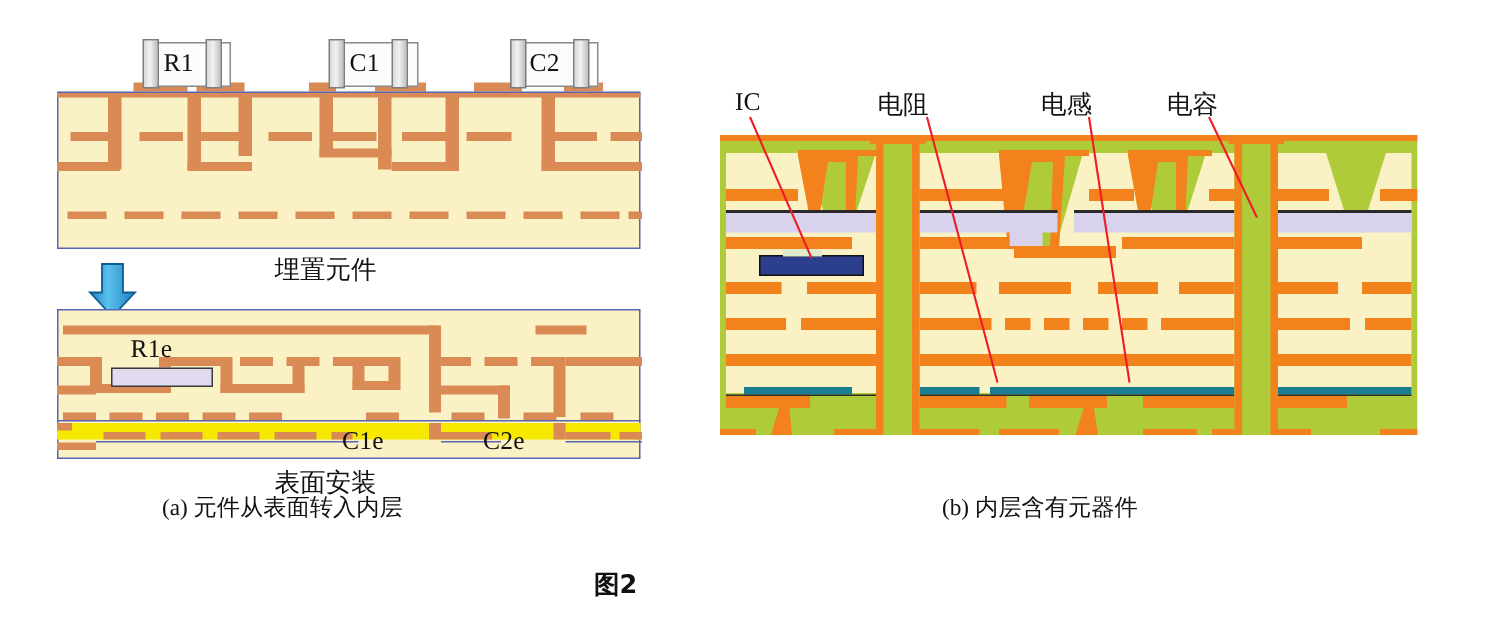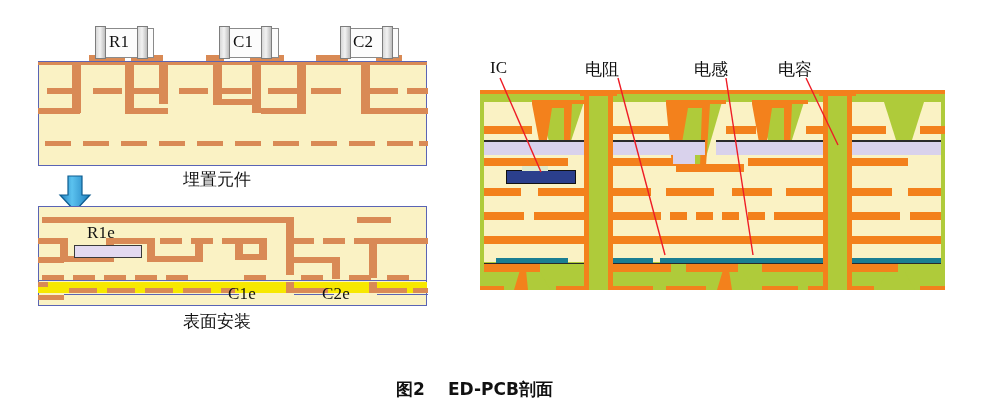--- a/index.html
+++ b/index.html
@@ -336,17 +336,18 @@
     </div>
 
     <svg class="abs" width="521" height="300" style="left:0;top:0;pointer-events:none;">
       <line x1="42" y1="78" x2="83" y2="172" stroke="#ee1c25" stroke-width="1.4"></line>
       <line x1="160" y1="78" x2="207" y2="255" stroke="#ee1c25" stroke-width="1.4"></line>
       <line x1="268" y1="78" x2="295" y2="255" stroke="#ee1c25" stroke-width="1.4"></line>
       <line x1="348" y1="78" x2="380" y2="145" stroke="#ee1c25" stroke-width="1.4"></line>
     </svg>
   </div>
 
+  <div class="caption" style="left:108px;top:328px;">(a) 元件从表面转入内层</div>
+  <div class="caption" style="left:628px;top:328px;">(b) 内层含有元器件</div>
 
   <div class="figcap" style="left:396px;top:378px;">图2</div>
-  <div class="figcap" style="left:448px;top:378px;">ED-PCB剖面</div>
 
 </div>
 
 </body></html>

